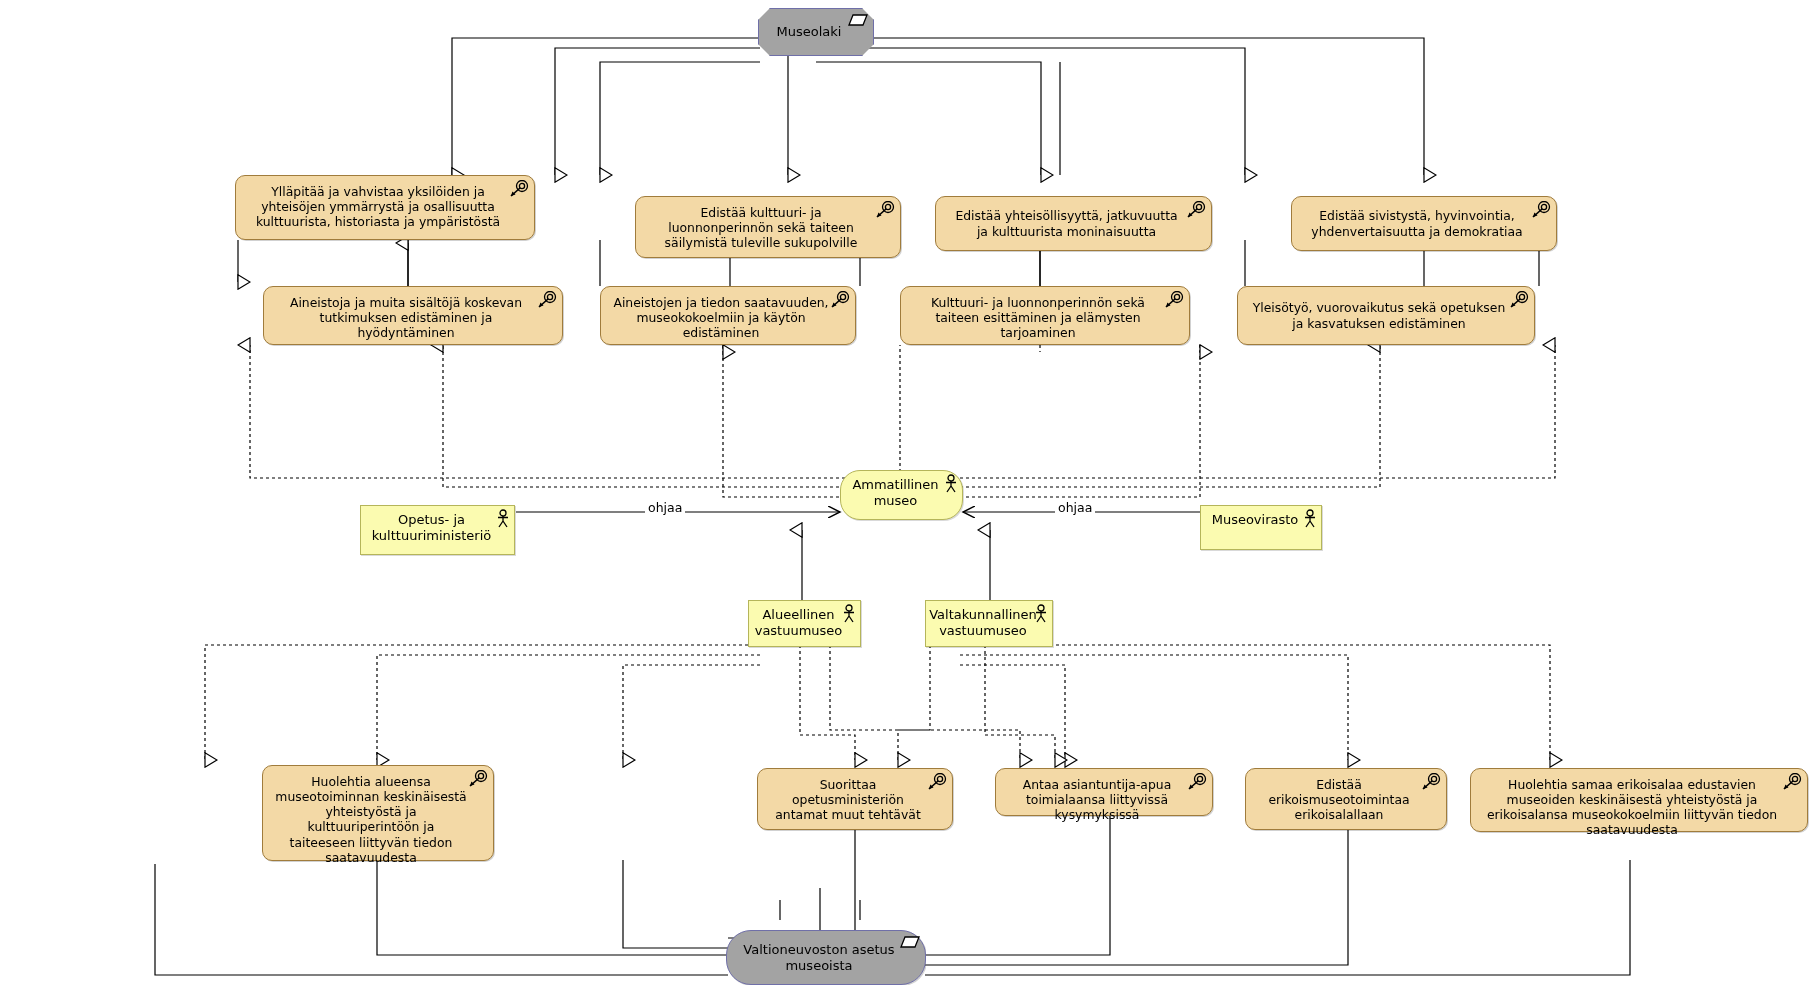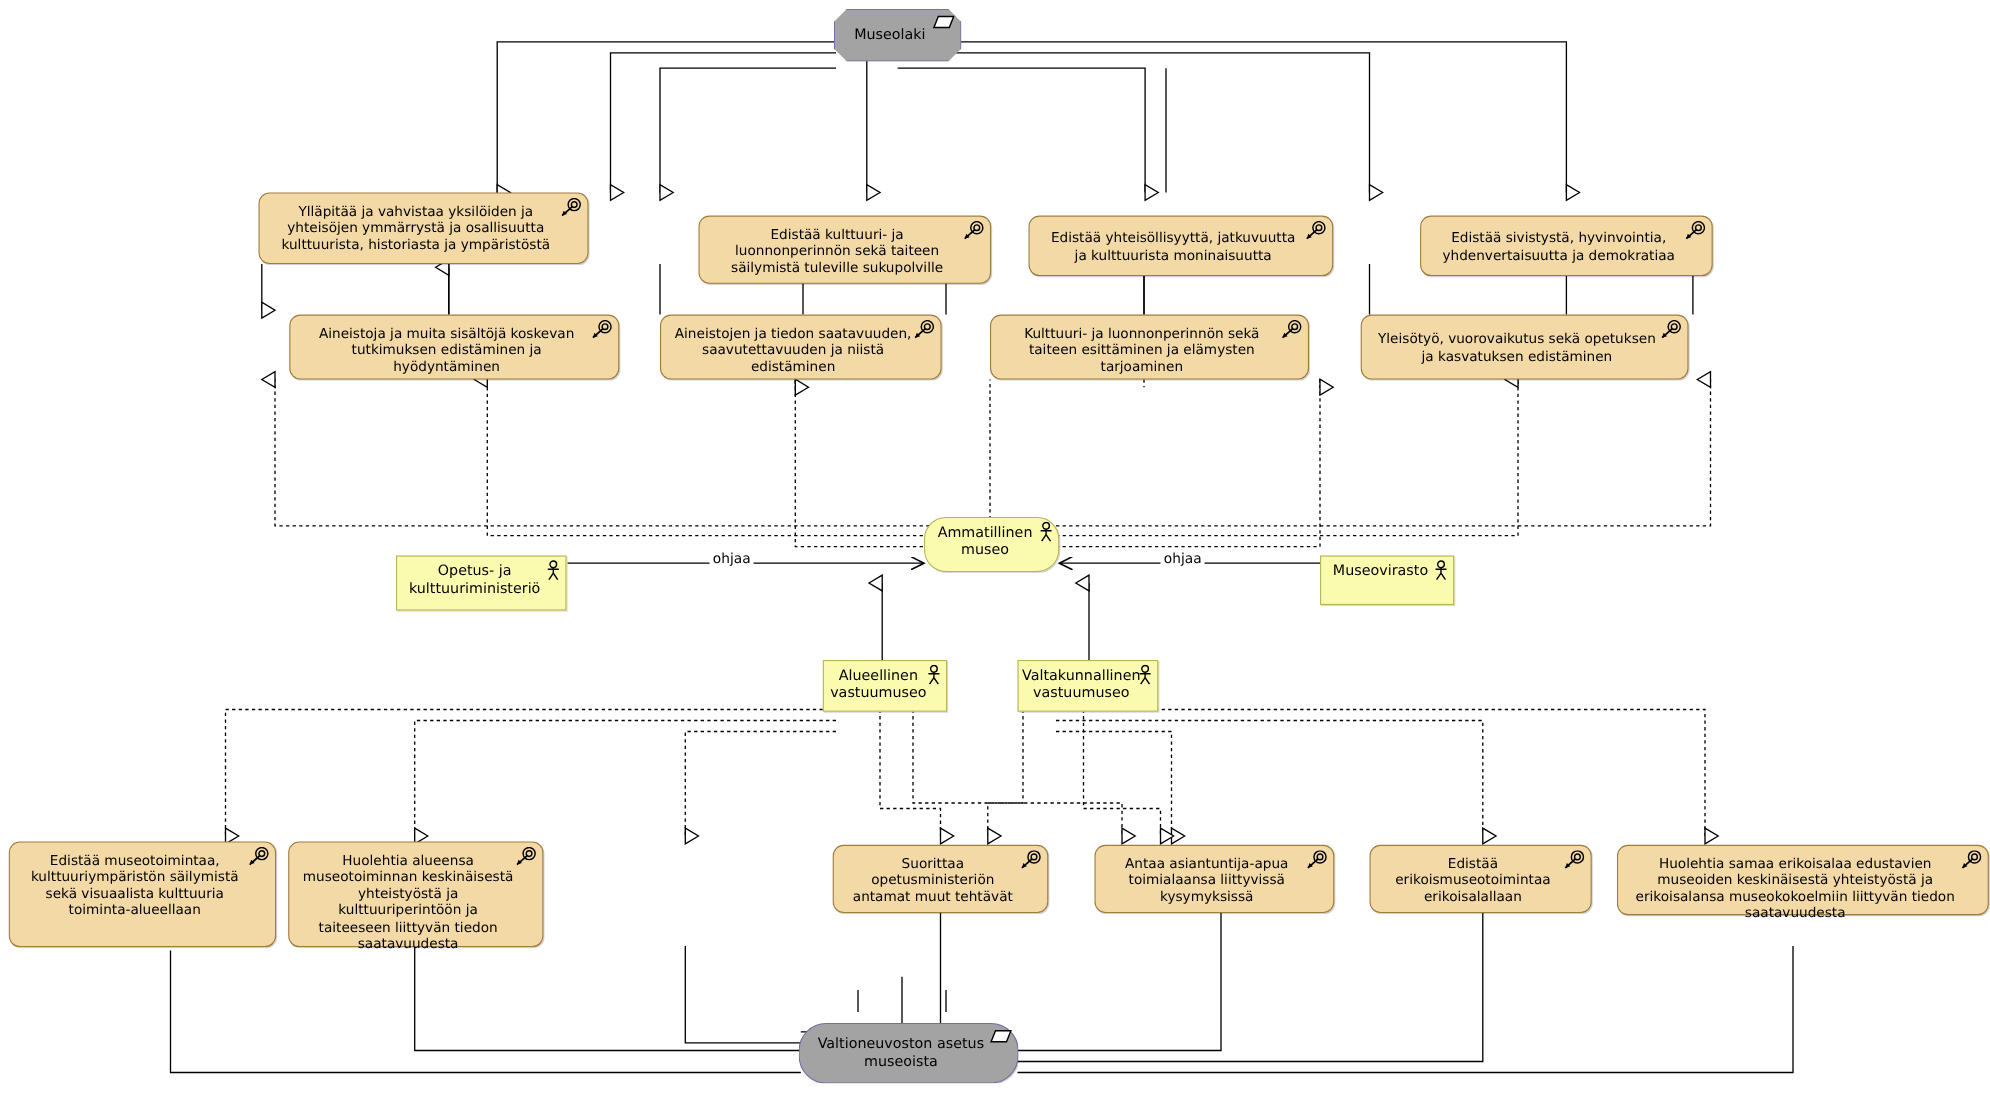--- a/index.html
+++ b/index.html
@@ -183,21 +183,21 @@
       <svg width="20" height="18" viewBox="0 0 20 18">
         <circle cx="13" cy="6" r="5.5" fill="none" stroke="#000" stroke-width="1.3"></circle>
         <circle cx="13" cy="6" r="2.6" fill="none" stroke="#000" stroke-width="1.3"></circle>
         <path d="M2,16 L11,8" stroke="#000" stroke-width="1.6"></path>
         <path d="M2,16 L6.5,14.6 L3.4,11.5 Z" fill="#000"></path>
       </svg>
     </span>
   </div>
 
   <div class="node goal" style="left:600px;top:286px;width:256px;height:59px;">
-    <span class="lbl">Aineistojen ja tiedon saatavuuden, saavutettavuuden ja niistä edistäminen</span>
+    <span class="lbl">Aineistojen ja tiedon saatavuuden, museokokoelmiin ja käytön edistäminen</span>
     <span class="icon">
       <svg width="20" height="18" viewBox="0 0 20 18">
         <circle cx="13" cy="6" r="5.5" fill="none" stroke="#000" stroke-width="1.3"></circle>
         <circle cx="13" cy="6" r="2.6" fill="none" stroke="#000" stroke-width="1.3"></circle>
         <path d="M2,16 L11,8" stroke="#000" stroke-width="1.6"></path>
         <path d="M2,16 L6.5,14.6 L3.4,11.5 Z" fill="#000"></path>
       </svg>
     </span>
   </div>
 
@@ -268,31 +268,20 @@
   <div class="node actor" style="left:925px;top:600px;width:128px;height:47px;">
     <span class="lbl">Valtakunnallinen vastuumuseo</span>
     <span class="icon" style="top:3px;right:4px;">
       <svg width="14" height="20" viewBox="0 0 14 20">
         <circle cx="7" cy="4" r="3" fill="none" stroke="#000" stroke-width="1.3"></circle>
         <path d="M7,7 L7,12 M2,8.5 L12,8.5 M7,12 L3,18 M7,12 L11,18" stroke="#000" stroke-width="1.3" fill="none"></path>
       </svg>
     </span>
   </div>
 
-  <div class="node goal" style="left:8px;top:765px;width:243px;height:96px;">
-    <span class="lbl">Edistää museotoimintaa, kulttuuriympäristön säilymistä sekä visuaalista kulttuuria toiminta-alueellaan</span>
-    <span class="icon">
-      <svg width="20" height="18" viewBox="0 0 20 18">
-        <circle cx="13" cy="6" r="5.5" fill="none" stroke="#000" stroke-width="1.3"></circle>
-        <circle cx="13" cy="6" r="2.6" fill="none" stroke="#000" stroke-width="1.3"></circle>
-        <path d="M2,16 L11,8" stroke="#000" stroke-width="1.6"></path>
-        <path d="M2,16 L6.5,14.6 L3.4,11.5 Z" fill="#000"></path>
-      </svg>
-    </span>
-  </div>
 
   <div class="node goal" style="left:262px;top:765px;width:232px;height:96px;">
     <span class="lbl">Huolehtia alueensa museotoiminnan keskinäisestä yhteistyöstä ja kulttuuriperintöön ja taiteeseen liittyvän tiedon saatavuudesta</span>
     <span class="icon">
       <svg width="20" height="18" viewBox="0 0 20 18">
         <circle cx="13" cy="6" r="5.5" fill="none" stroke="#000" stroke-width="1.3"></circle>
         <circle cx="13" cy="6" r="2.6" fill="none" stroke="#000" stroke-width="1.3"></circle>
         <path d="M2,16 L11,8" stroke="#000" stroke-width="1.6"></path>
         <path d="M2,16 L6.5,14.6 L3.4,11.5 Z" fill="#000"></path>
       </svg>
@@ -305,21 +294,21 @@
     <span class="icon">
       <svg width="20" height="18" viewBox="0 0 20 18">
         <circle cx="13" cy="6" r="5.5" fill="none" stroke="#000" stroke-width="1.3"></circle>
         <circle cx="13" cy="6" r="2.6" fill="none" stroke="#000" stroke-width="1.3"></circle>
         <path d="M2,16 L11,8" stroke="#000" stroke-width="1.6"></path>
         <path d="M2,16 L6.5,14.6 L3.4,11.5 Z" fill="#000"></path>
       </svg>
     </span>
   </div>
 
-  <div class="node goal" style="left:995px;top:768px;width:218px;height:62px;">
+  <div class="node goal" style="left:995px;top:768px;width:218px;height:48px;">
     <span class="lbl">Antaa asiantuntija-apua toimialaansa liittyvissä kysymyksissä</span>
     <span class="icon">
       <svg width="20" height="18" viewBox="0 0 20 18">
         <circle cx="13" cy="6" r="5.5" fill="none" stroke="#000" stroke-width="1.3"></circle>
         <circle cx="13" cy="6" r="2.6" fill="none" stroke="#000" stroke-width="1.3"></circle>
         <path d="M2,16 L11,8" stroke="#000" stroke-width="1.6"></path>
         <path d="M2,16 L6.5,14.6 L3.4,11.5 Z" fill="#000"></path>
       </svg>
     </span>
   </div>

